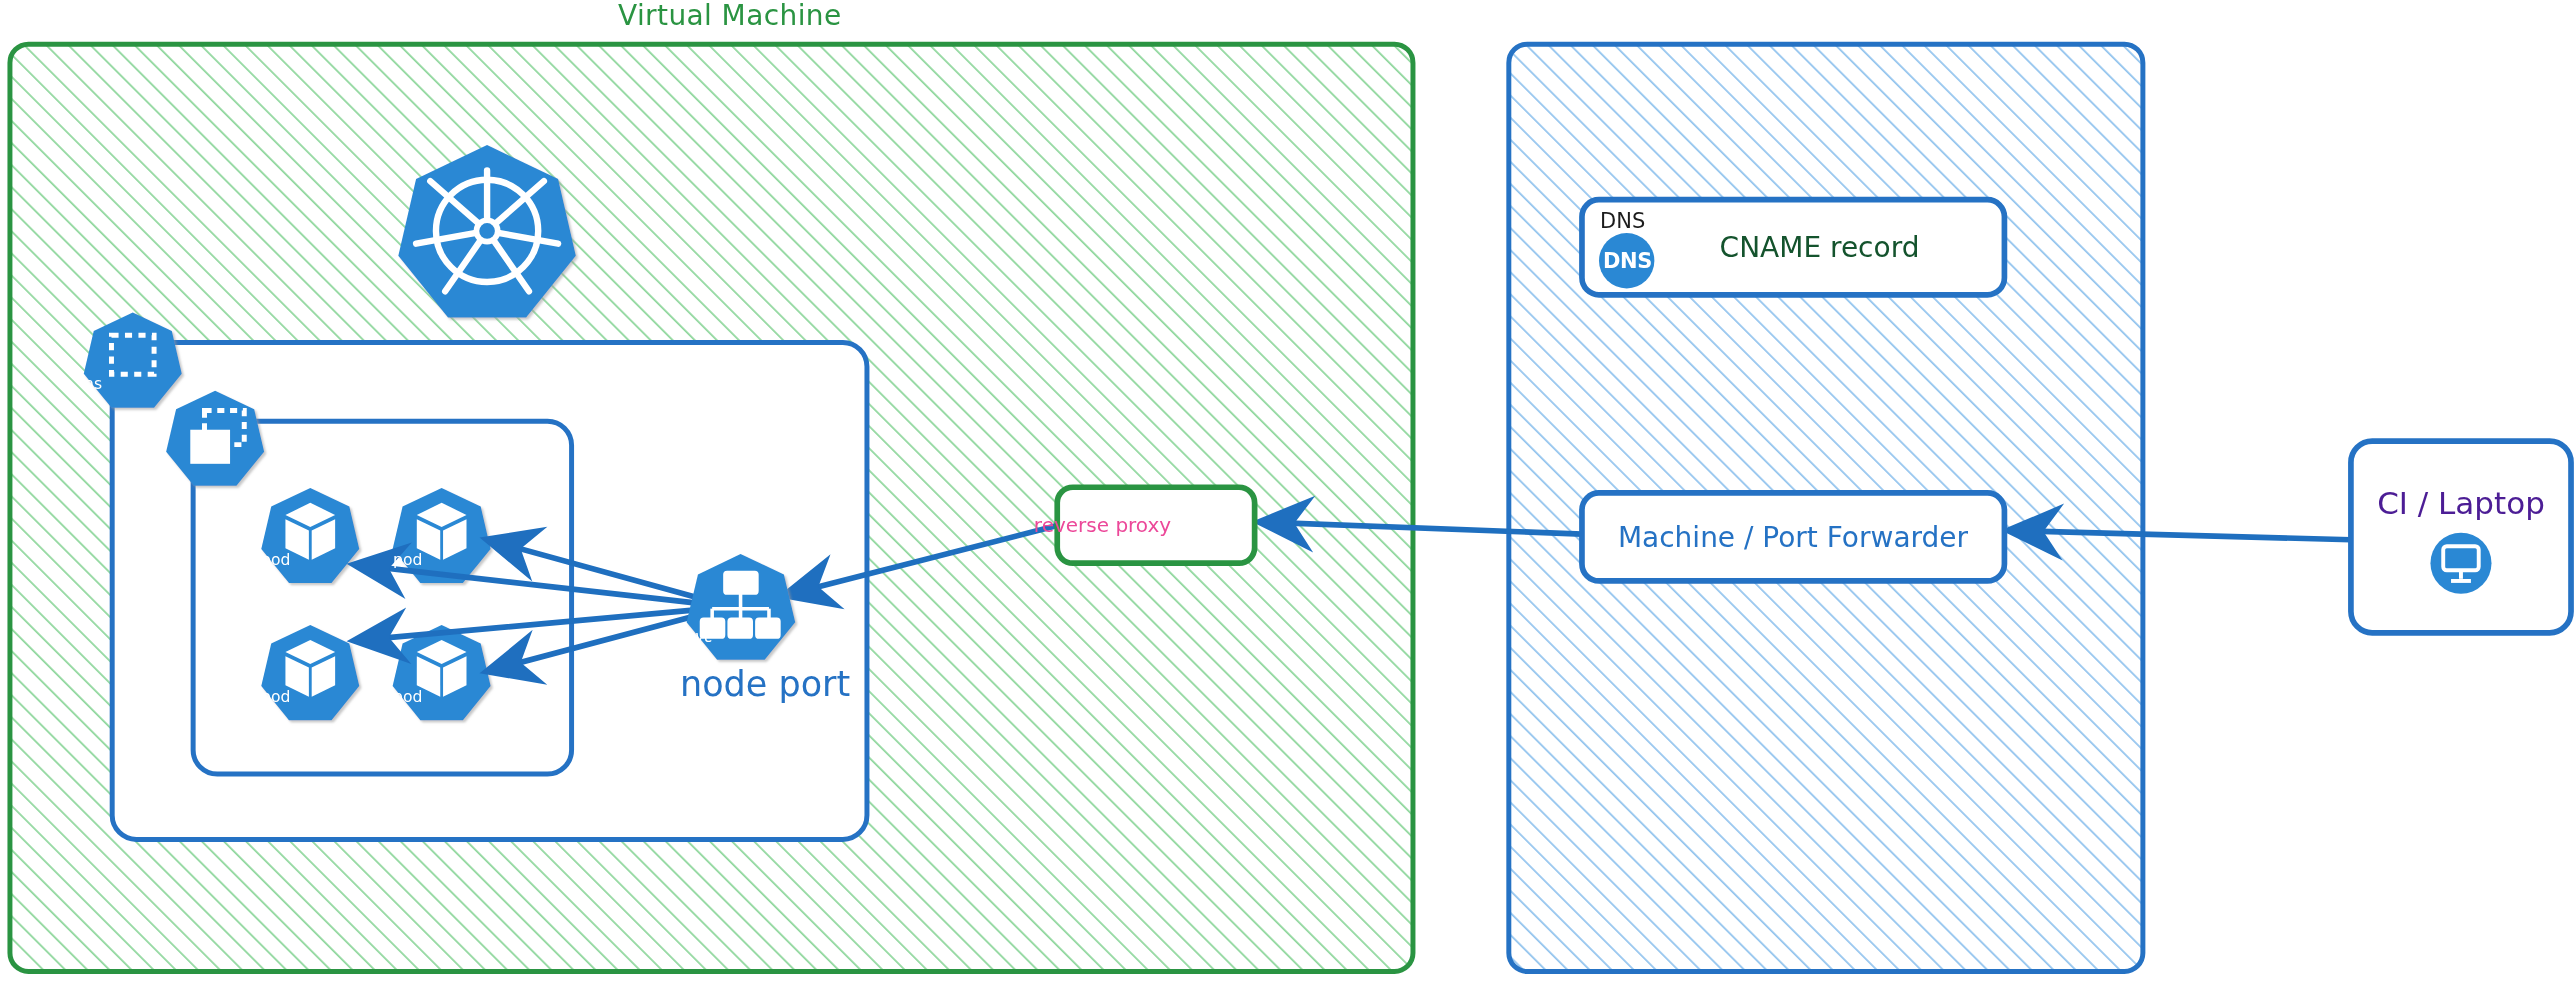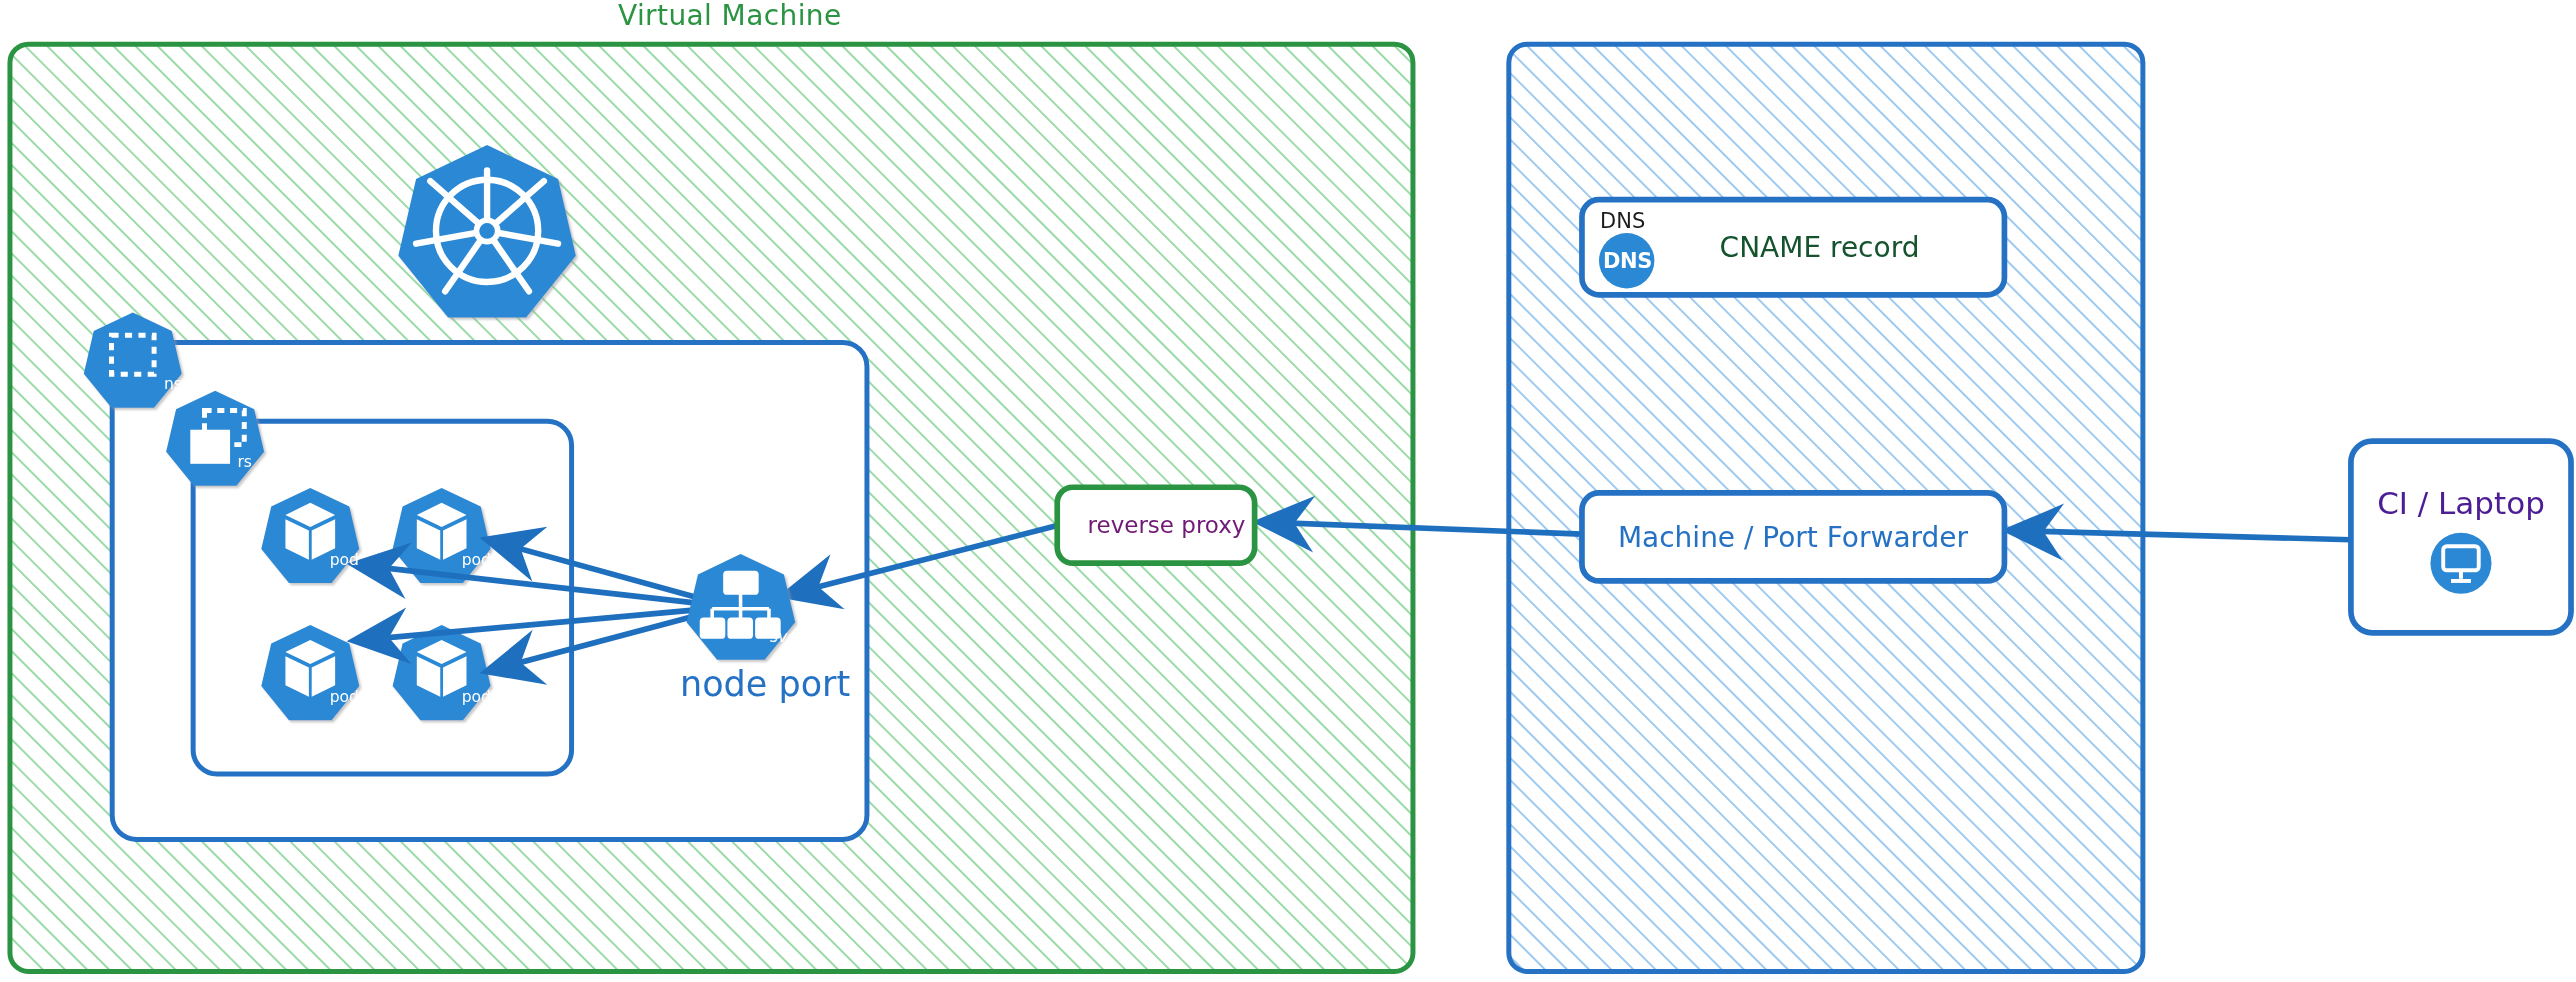--- a/index.html
+++ b/index.html
@@ -18,21 +18,21 @@
 
   
   .nlabel{position:absolute;white-space:nowrap;font-size:35px;}
   .nlabel.blue{color:#2572c4;}
   .nlabel.dark{color:#1c1c1c;font-size:21px;}
 
   .boxlabel{position:absolute;display:flex;align-items:center;justify-content:center;
             white-space:nowrap;pointer-events:none;}
 
   
-  .hexlabel{position:absolute;color:#ffffff;font-size:15.6px;text-align:right;
+  .hexlabel{position:absolute;color:#ffffff;font-size:15.6px;text-align:left;
             width:100%;left:0;pointer-events:none;}
 
   .dnsglyph{position:absolute;color:#fff;font-size:21px;font-weight:600;
             letter-spacing:-0.4px;pointer-events:none;}
 </style>
 </head>
 <body>
 
 <div id="stage">
 
@@ -186,21 +186,21 @@
 
   <div class="hexlabel" style="left:261px;top:551px;width:98px;">pod</div>
   <div class="hexlabel" style="left:393px;top:551px;width:98px;">pod</div>
   <div class="hexlabel" style="left:261px;top:688px;width:98px;">pod</div>
   <div class="hexlabel" style="left:393px;top:688px;width:98px;">pod</div>
 
   <div class="hexlabel" style="left:687px;top:628px;width:109px;font-style:italic;">svc</div>
 
   <div class="nlabel blue" style="left:680px;top:664px;">node port</div>
 
-  <div class="boxlabel" style="left:1068px;top:487px;width:197px;height:76px;color:#701a75;font-size:23px;">reverse proxy</div>
+  <div class="boxlabel" style="left:1004px;top:487px;width:197px;height:76px;color:#ec4899;font-size:20px;">reverse proxy</div>
 
   <div class="nlabel dark" style="left:1600px;top:209px;">DNS</div>
   <div class="dnsglyph" style="left:1600px;top:249px;width:55px;text-align:center;">DNS</div>
   <div class="boxlabel" style="left:1667px;top:200px;width:305px;height:95px;color:#14532d;font-size:28px;">CNAME record</div>
 
   <div class="boxlabel" style="left:1582px;top:493px;width:422px;height:88px;color:#2572c4;font-size:28px;">Machine / Port Forwarder</div>
 
   <div class="boxlabel" style="left:2351px;top:485px;width:220px;height:36px;color:#4c1d95;font-size:31px;">CI / Laptop</div>
 
 </div>

